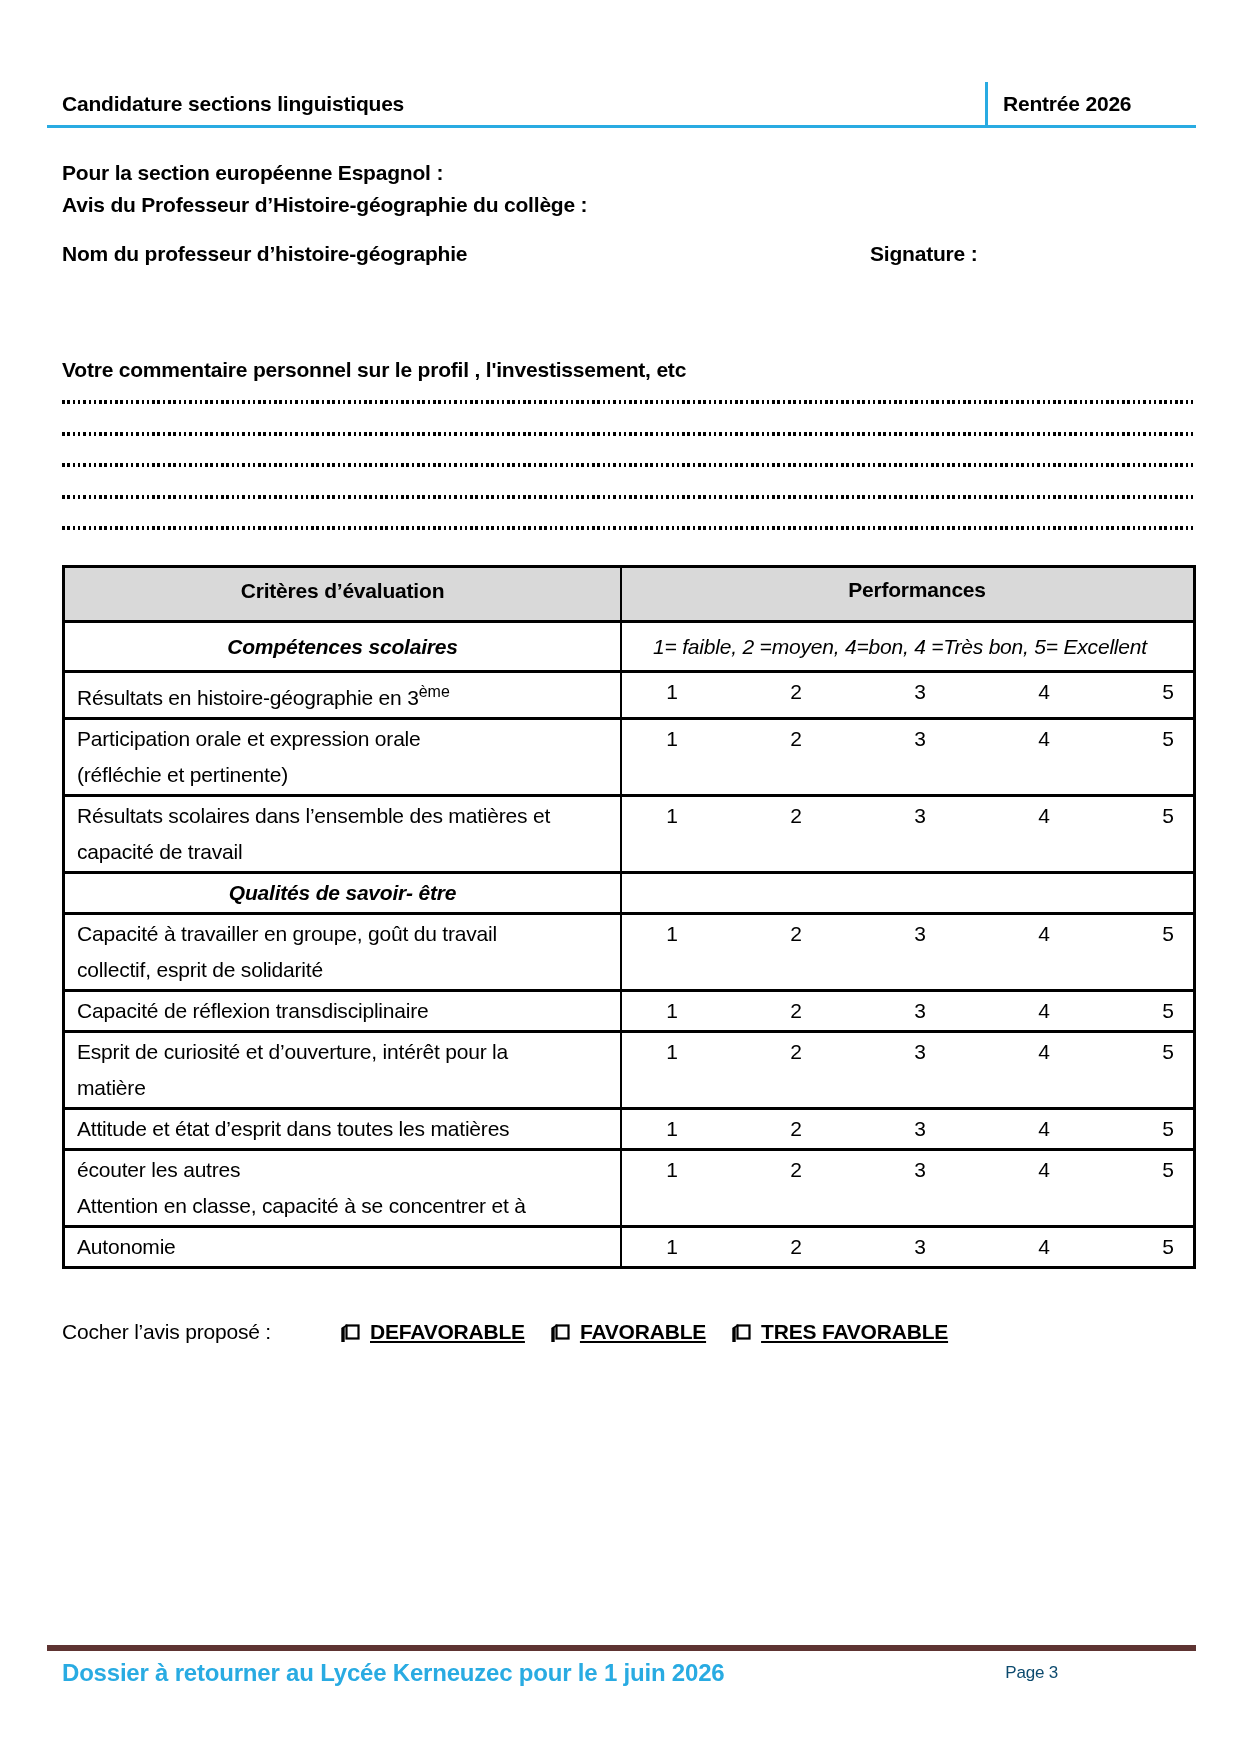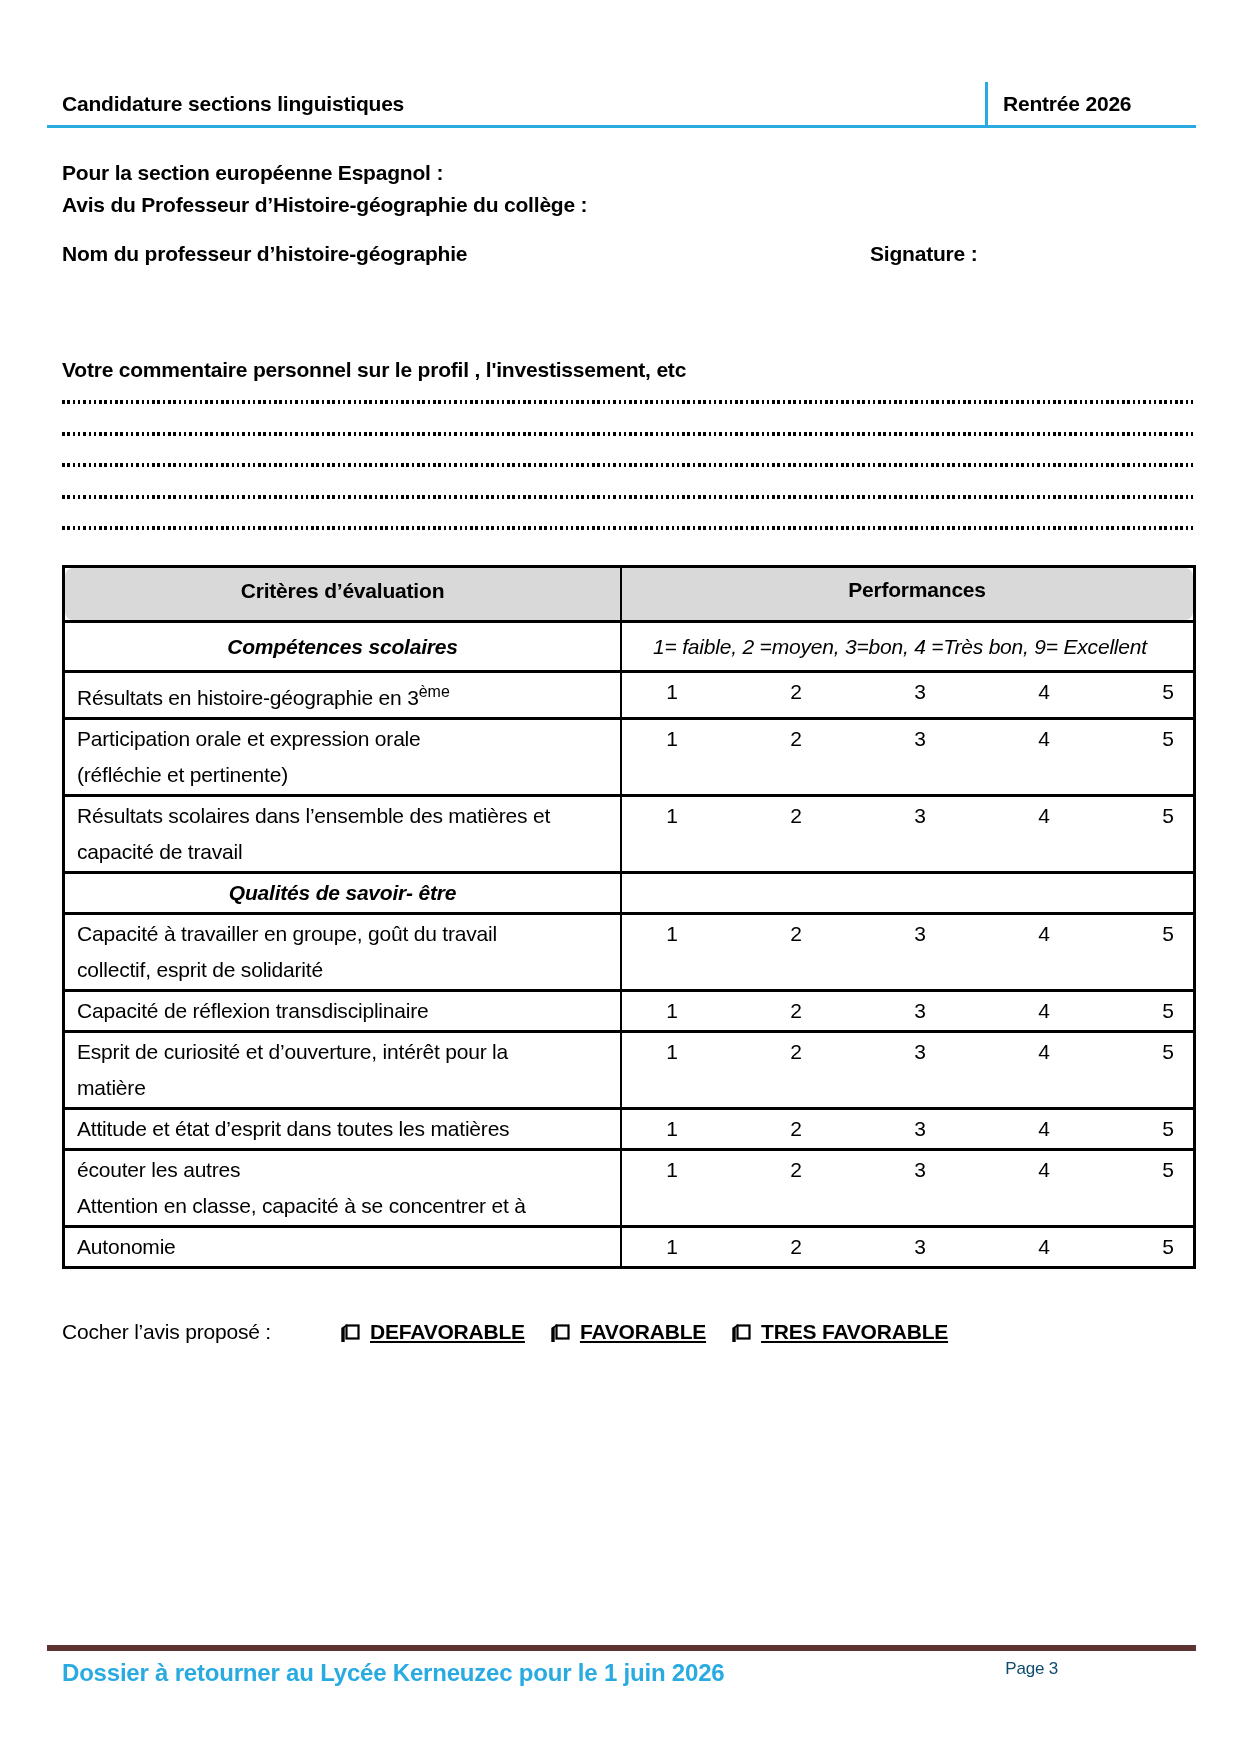--- a/index.html
+++ b/index.html
@@ -44,21 +44,21 @@
   .dotline {
     height: 4px; margin-bottom: 27.5px;
     background-image: repeating-linear-gradient(to right, #000 0 2.5px, transparent 2.5px 5.3px);
   }
   
   .eval-table {
     position: absolute; top: 565px; left: 62px; width: 1134px;
     border: 3px solid #000; font-size: 21px;
   }
   .t-row { display: flex; border-top: 3px solid #000; }
-  .t-row:first-child { border-top: none; border-radius: 8px; }
+  .t-row:first-child { border-top: none; }
   .t-left { width: 557px; border-right: 2.5px solid #000; padding: 1px 12px; line-height: 36px; }
   .t-right { flex: 1; line-height: 36px; margin-left: 19px; }
   .t-row.header { background: #D9D9D9; min-height: 52px; }
   .t-row.header .t-left, .t-row.header .t-right {
     display: flex; align-items: center; justify-content: center;
     font-weight: bold; padding-bottom: 8px;
   }
   .t-row.section { min-height: 50px; }
   .t-row.section.short { min-height: 36px; }
   .t-row.section .t-left {
@@ -77,21 +77,21 @@
   
   .avis-row { position: absolute; top: 1320px; left: 62px; right: 45px;
     display: flex; align-items: center; font-size: 21px; }
   .avis-label { font-weight: normal; }
   .avis-options { display: flex; align-items: center; margin-left: 70px; text-decoration: underline; }
   .avis-option { display: flex; align-items: center; font-weight: bold; margin-right: 26px; }
   .avis-option svg { margin-right: 10px; display: block; }
   
   .footer { position: absolute; top: 1645px; left: 47px; right: 45px; }
   .footer-rule { height: 3px; border-top: 3px solid #5E3432; border-bottom: 3px solid #5E3432; }
-  .footer-row { display: flex; justify-content: space-between;
+  .footer-row { display: flex; align-items: center; justify-content: space-between;
     margin-top: 8px; padding-left: 15px; padding-right: 138px; }
   .footer-left { color: #29ABE2; font-weight: bold; font-size: 24px; }
   .footer-right { color: #0c4a6e; font-size: 17px; }
 </style>
 </head>
 <body>
 
 <div class="page">
 
   <div class="header-band">
@@ -123,21 +123,21 @@
   <div class="eval-table">
     <div class="t-row header">
       <div class="t-left">Critères d’évaluation</div>
       <div class="t-right">Performances</div>
     </div>
 
   <div class="t-row section">
         <div class="t-left">
           <div>Compétences scolaires</div>
         </div>
-        <div class="t-right note">1= faible, 2 =moyen, 3=bon, 4 =Très bon, 9= Excellent</div>
+        <div class="t-right note">1= faible, 2 =moyen, 4=bon, 4 =Très bon, 5= Excellent</div>
       </div>
       <div class="t-row item">
         <div class="t-left">
           <div>Résultats en histoire-géographie en 3<sup>ème</sup></div>
         </div>
         <div class="t-right ratings">
           <span>1</span>
           <span>2</span>
           <span>3</span>
           <span>4</span>

